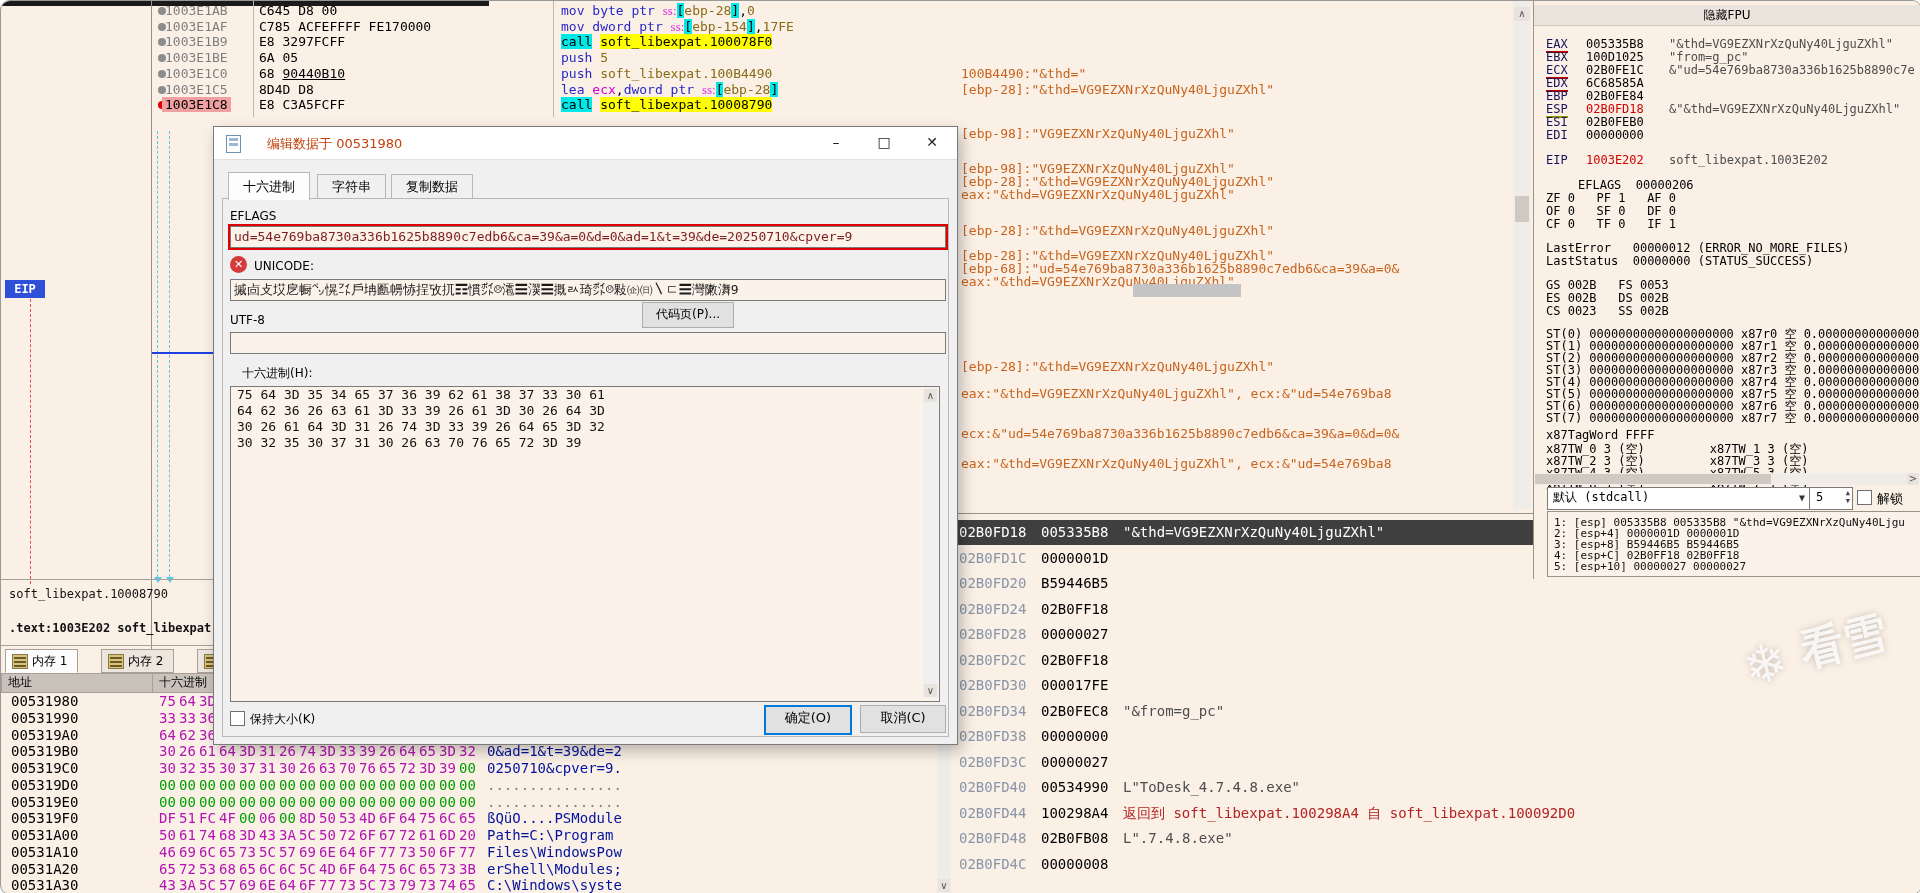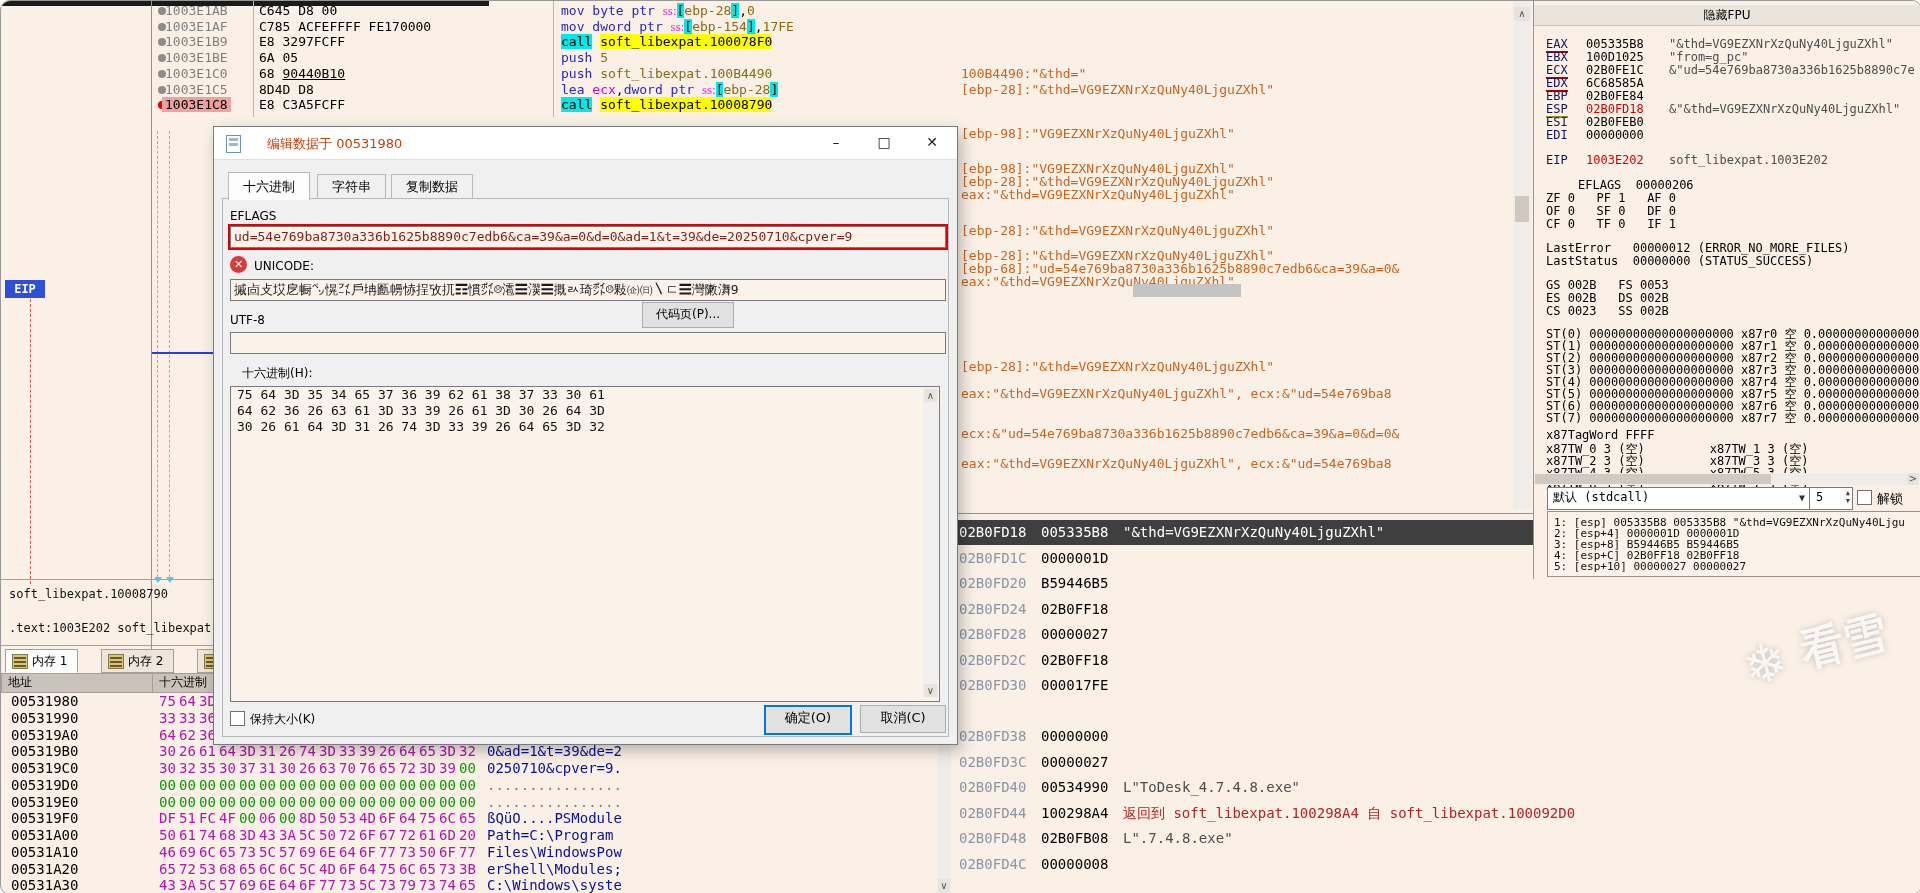--- a/index.html
+++ b/index.html
@@ -151,21 +151,21 @@
       <div class="fcomment" style="top: 455px;">eax:"&amp;thd=VG9EZXNrXzQuNy40LjguZXhl", ecx:&amp;"ud=54e769ba8</div>
     </div>
   <div id="eipbar"></div>
 
   <div class="sb-track" style="left:1512px;top:0;width:18px;height:508px;"></div>
   <div class="sb-btn" style="left:1513px;top:6px;width:16px;height:14px;">∧</div>
   <div class="sb-thumb" style="left:1514px;top:195px;width:14px;height:26px;"></div>
 
   <div class="hline" style="left:0;top:578px;width:212px;"></div>
   <div class="infoline" style="left:8px;top:586px;">soft_libexpat.10008790</div>
-  <div class="infoline" style="left:8px;top:620px;">.text:1003E202 soft_libexpat</div>
+  <div class="infoline" style="left:8px;top:620px;font-weight:bold;">.text:1003E202 soft_libexpat</div>
   <div class="hline" style="left:0;top:644px;width:950px;"></div>
 
   <div class="dtab active" style="left:4px;"><span class="dump-ico">
         <i></i>
         <i></i>
         <i></i>
       </span><span>内存 1</span></div>
   <div class="dtab" style="left:100px;"><span class="dump-ico">
         <i></i>
         <i></i>
@@ -201,20 +201,21 @@
   <div class="sb-thumb" style="left:938px;top:530px;width:10px;height:46px;"></div>
 
   <div id="stackpane">
       <div class="srow sel" style="top: 6px;"><span class="sa">02B0FD18</span><span class="sv">005335B8</span><span class="sn">"&amp;thd=VG9EZXNrXzQuNy40LjguZXhl"</span></div>
       <div class="srow" style="top: 31.5px;"><span class="sa">02B0FD1C</span><span class="sv">0000001D</span></div>
       <div class="srow" style="top: 57px;"><span class="sa">02B0FD20</span><span class="sv">B59446B5</span></div>
       <div class="srow" style="top: 82.5px;"><span class="sa">02B0FD24</span><span class="sv">02B0FF18</span></div>
       <div class="srow" style="top: 108px;"><span class="sa">02B0FD28</span><span class="sv">00000027</span></div>
       <div class="srow" style="top: 133.5px;"><span class="sa">02B0FD2C</span><span class="sv">02B0FF18</span></div>
       <div class="srow" style="top: 159px;"><span class="sa">02B0FD30</span><span class="sv">000017FE</span></div>
+      <div class="srow" style="top: 184.5px;"><span class="sa">02B0FD34</span><span class="sv">02B0FEC8</span><span class="sn">"&amp;from=g_pc"</span></div>
       <div class="srow" style="top: 210px;"><span class="sa">02B0FD38</span><span class="sv">00000000</span></div>
       <div class="srow" style="top: 235.5px;"><span class="sa">02B0FD3C</span><span class="sv">00000027</span></div>
       <div class="srow" style="top: 261px;"><span class="sa">02B0FD40</span><span class="sv">00534990</span><span class="sn">L"ToDesk_4.7.4.8.exe"</span></div>
       <div class="srow" style="top: 286.5px;"><span class="sa">02B0FD44</span><span class="sv">100298A4</span><span class="sn ret">返回到 soft_libexpat.100298A4 自 soft_libexpat.100092D0</span></div>
       <div class="srow" style="top: 312px;"><span class="sa">02B0FD48</span><span class="sv">02B0FB08</span><span class="sn">L".7.4.8.exe"</span></div>
       <div class="srow" style="top: 337.5px;"><span class="sa">02B0FD4C</span><span class="sv">00000008</span></div>
     </div>
 
   <div id="regpane"></div>
   <div id="fpu-bar" style="left:1533px;width:386px;">隐藏FPU</div>
@@ -309,20 +310,21 @@
     <div class="dlg-label" style="left:16px;top:186px;">UTF-8</div>
     <div id="codepage-btn">代码页(P)...</div>
     <div class="dlg-input" style="top:205px;"></div>
 
     <div class="dlg-label" style="left:28px;top:238px;">十六进制(H):</div>
     <div id="hexarea">
 
     <div class="hl">75 64 3D 35 34 65 37 36 39 62 61 38 37 33 30 61</div>
         <div class="hl">64 62 36 26 63 61 3D 33 39 26 61 3D 30 26 64 3D</div>
         <div class="hl">30 26 61 64 3D 31 26 74 3D 33 39 26 64 65 3D 32</div>
+        <div class="hl">30 32 35 30 37 31 30 26 63 70 76 65 72 3D 39</div>
         <div id="hex-sb">
         <div class="sb-btn" style="left:1px;top:1px;width:13px;height:13px;">∧</div>
         <div class="sb-btn" style="left:1px;top:296px;width:13px;height:13px;">∨</div>
       </div>
       </div>
 
     <div class="cb" style="left:16px;top:584px;"></div>
     <div class="dlg-label" style="left:36px;top:584px;">保持大小(K)</div>
     <div class="dlg-btn default" style="left:550px;">确定(O)</div>
     <div class="dlg-btn" style="left:646px;">取消(C)</div>

